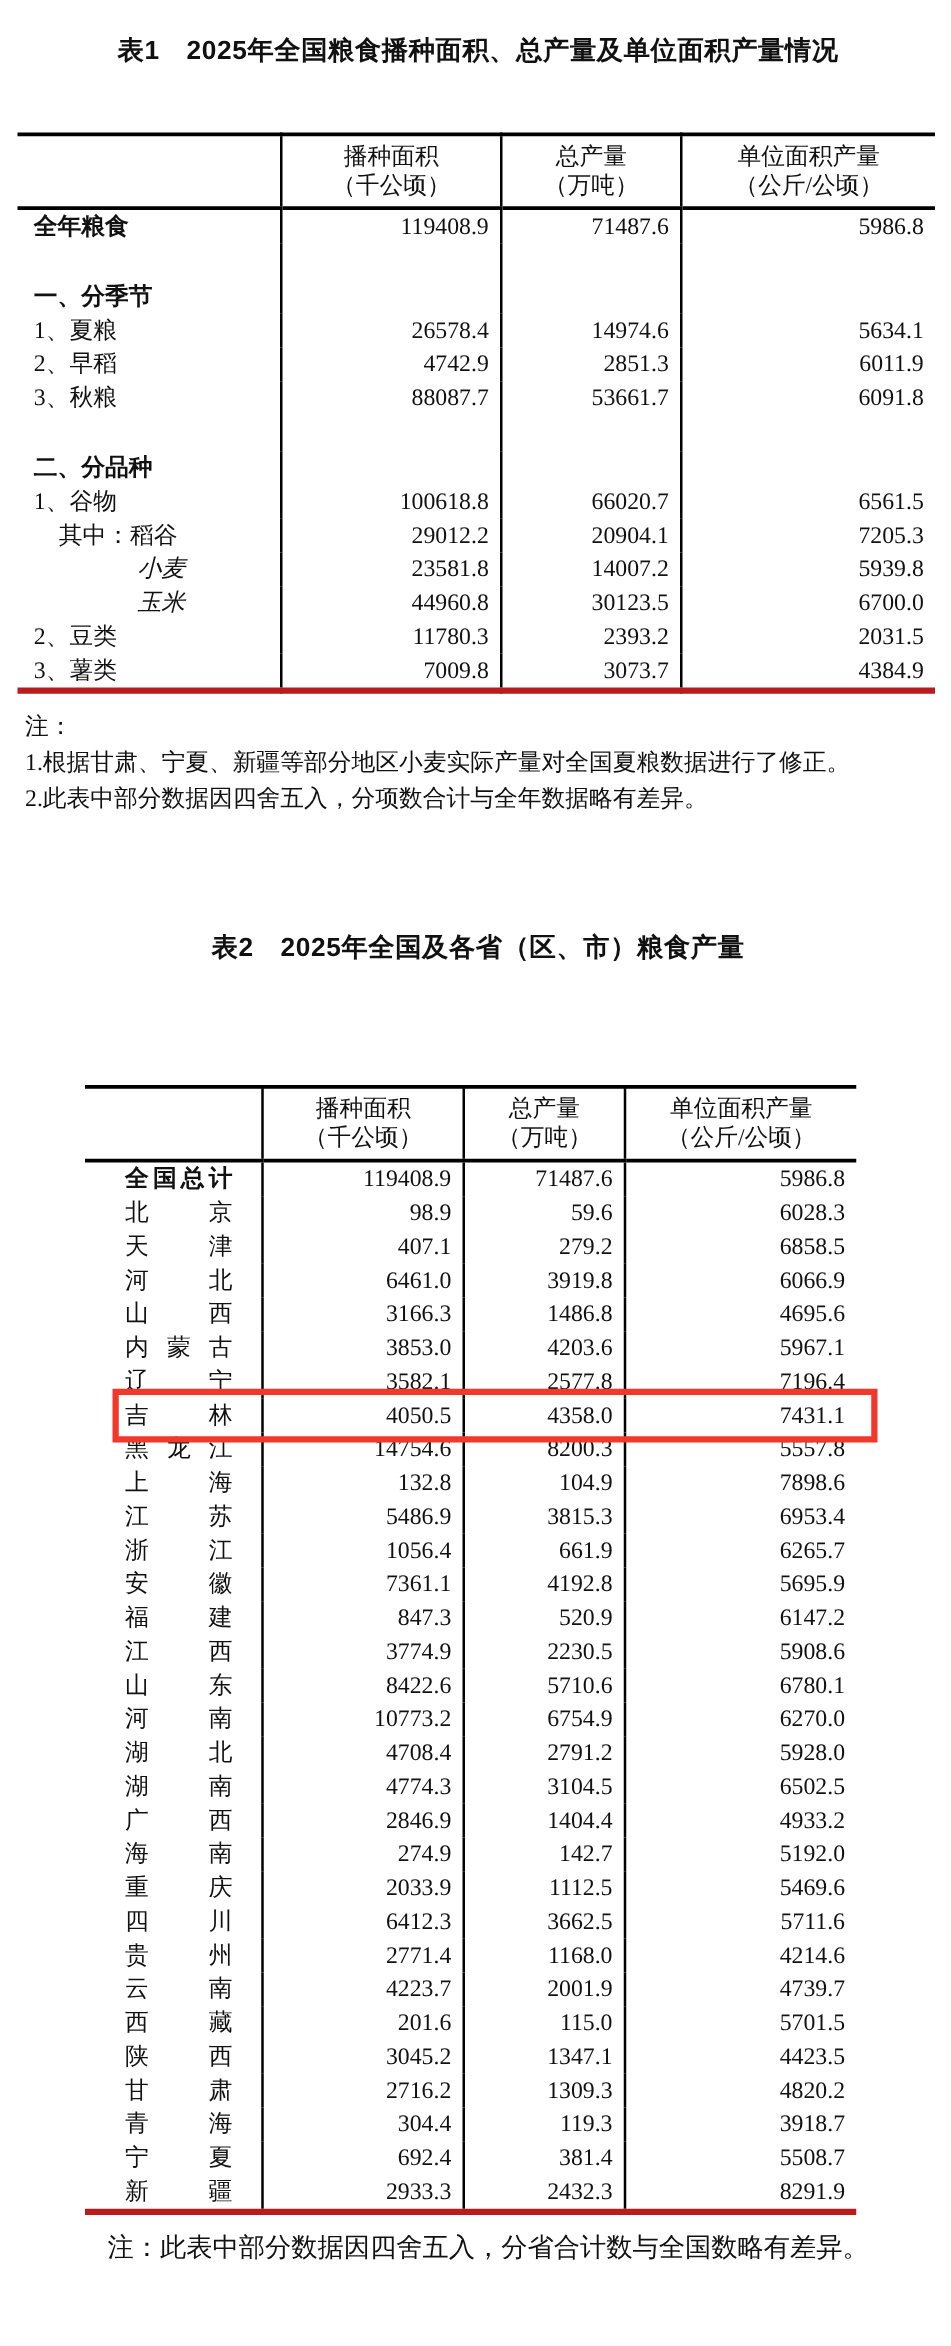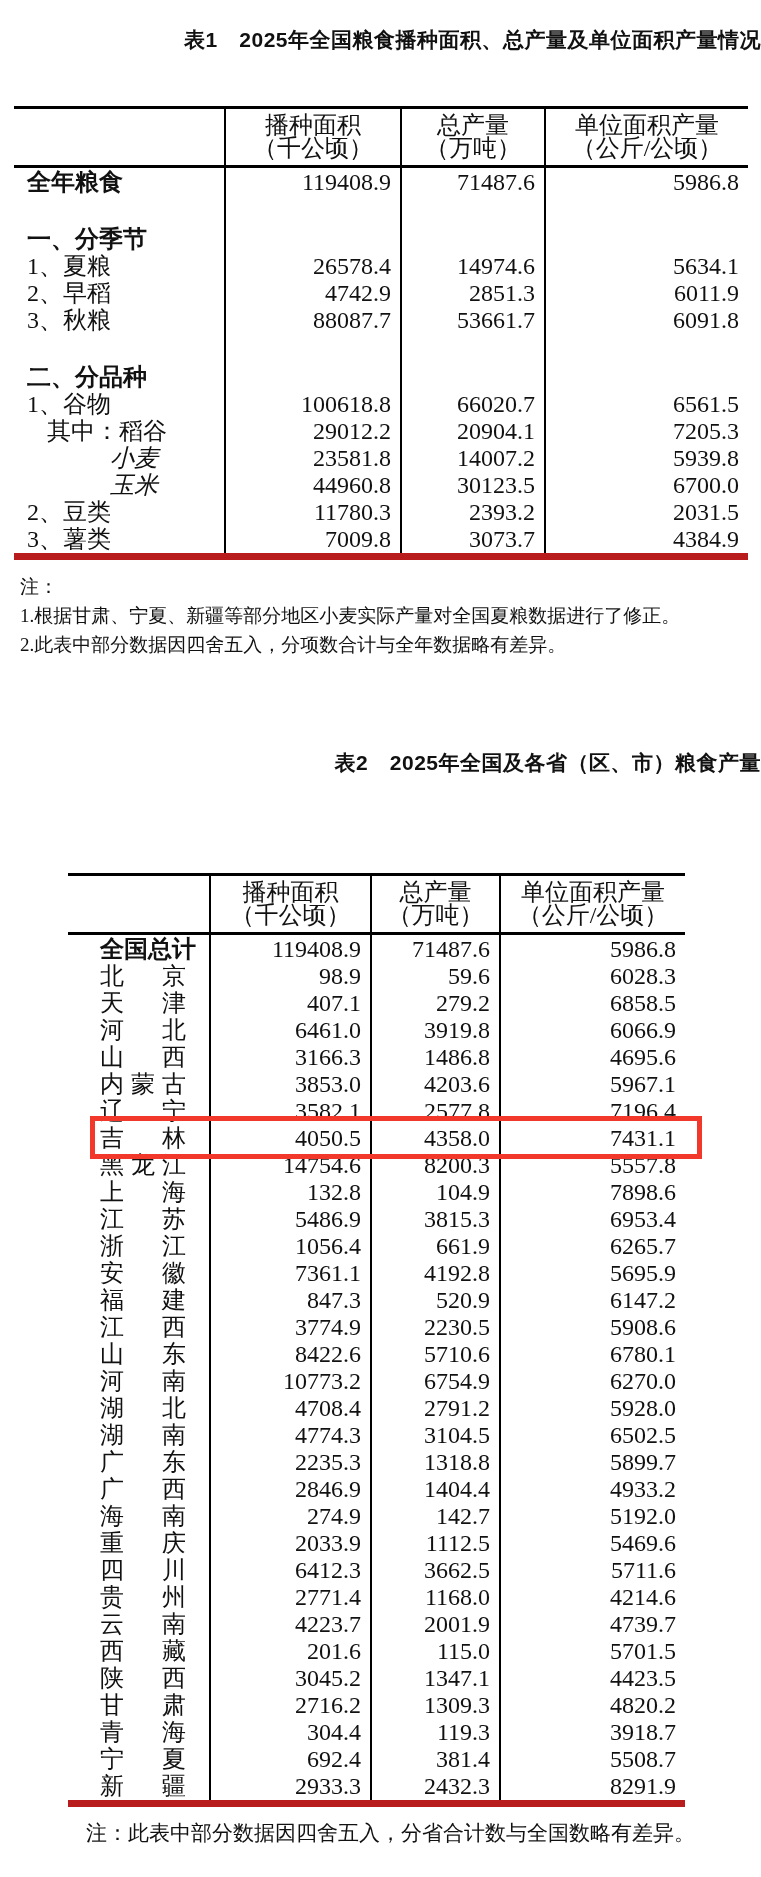--- a/index.html
+++ b/index.html
@@ -4,34 +4,34 @@
 <style>
   html,body{margin:0;padding:0;background:#ffffff;}
   body{
     width:761px;min-height:1877px;
     font-family:"Liberation Serif","DejaVu Serif",serif;
     color:#111;
     -webkit-font-smoothing:antialiased;
   }
   .page{padding-top:26px;}
   .doc-title{
-    text-align:right;
+    text-align:center;
     font-family:"Liberation Sans","DejaVu Sans",sans-serif;
     font-weight:bold;
     font-size:21px;
     letter-spacing:.5px;
     margin:0 0 0 4px;
   }
   
   table.stat{
     border-collapse:collapse;
     table-layout:fixed;
     border-top:3px solid #000;
-    border-bottom:7px solid #b91c1c;
-    font-size:24px;
+    border-bottom:5px solid #b91c1c;
+    font-size:19px;
   }
   table.stat th:not(:first-child),
   table.stat td:not(:first-child){border-left:2px solid #000;}
   table.stat thead th{
     font-weight:normal;
     height:52px;
     line-height:23px;
     text-align:center;
     vertical-align:middle;
     border-bottom:3px solid #000;
@@ -343,26 +343,20 @@
             <td class="num">2791.2</td>
             <td class="num">5928.0</td>
           </tr>
           <tr>
             <td class="label"><span>湖南</span></td>
             <td class="num">4774.3</td>
             <td class="num">3104.5</td>
             <td class="num">6502.5</td>
           </tr>
           <tr>
-            <td class="label"><span>广东</span></td>
-            <td class="num">2235.3</td>
-            <td class="num">1318.8</td>
-            <td class="num">5899.7</td>
-          </tr>
-          <tr>
             <td class="label"><span>广西</span></td>
             <td class="num">2846.9</td>
             <td class="num">1404.4</td>
             <td class="num">4933.2</td>
           </tr>
           <tr>
             <td class="label"><span>海南</span></td>
             <td class="num">274.9</td>
             <td class="num">142.7</td>
             <td class="num">5192.0</td>

